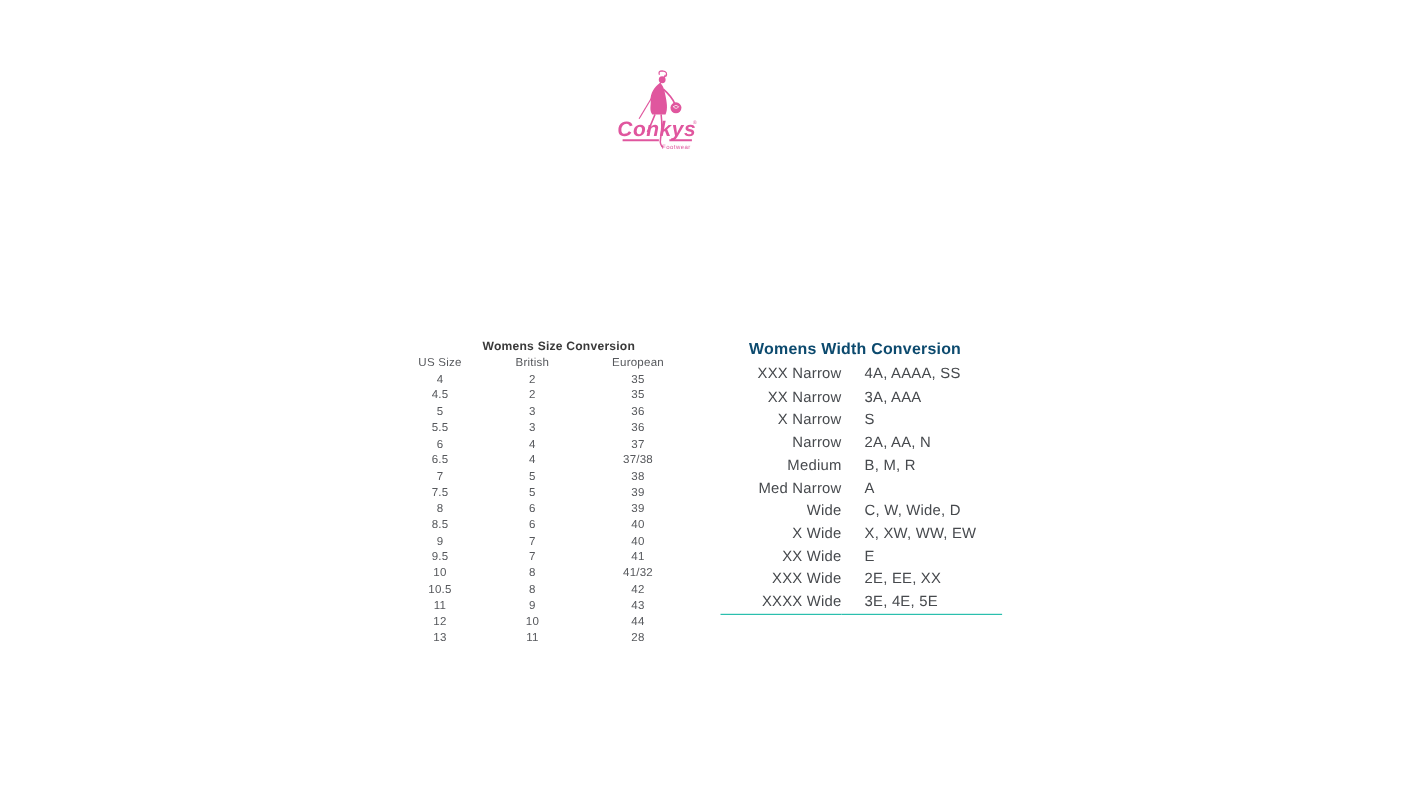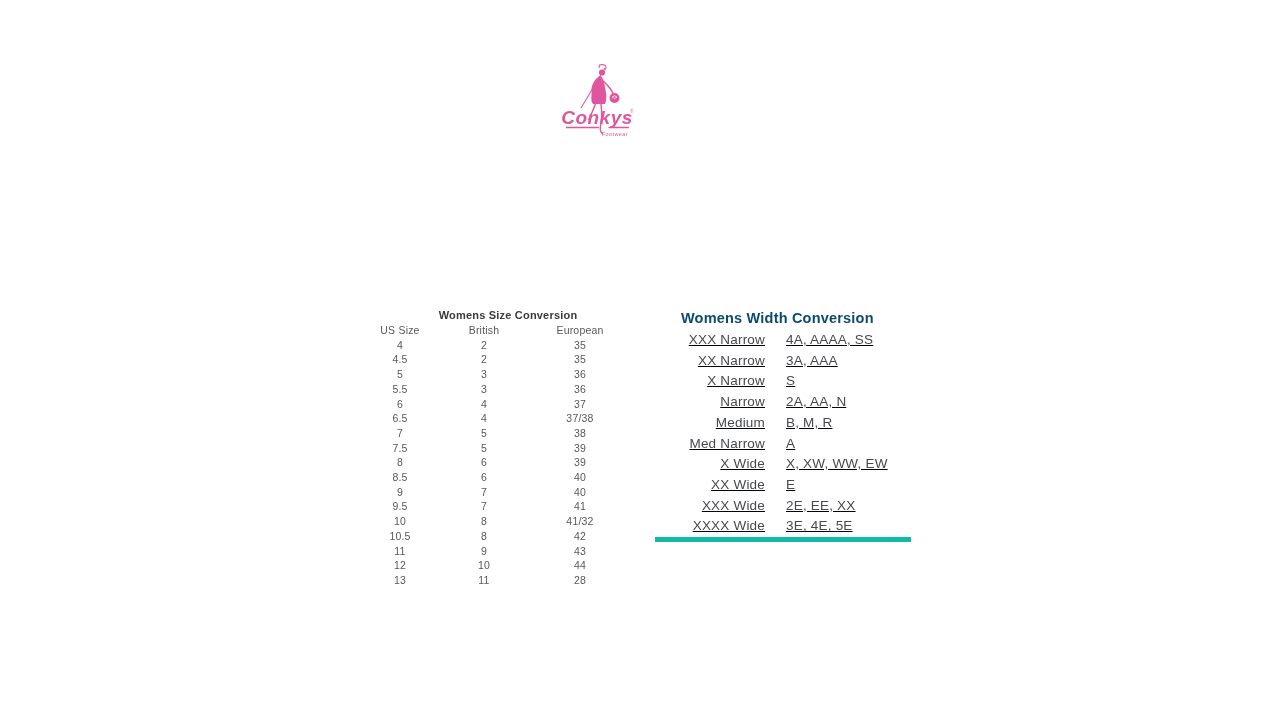--- a/index.html
+++ b/index.html
@@ -31,22 +31,21 @@
 
   
   .width-section { position: absolute; left: 655px; top: 309px; width: 256px; }
   .width-section h2 {
     margin: 0 0 2px 0; padding: 0 0 0 26px;
     font-size: 14.5px; font-weight: bold; line-height: 19px;
     color: #0c4a6e; letter-spacing: 0.2px;
   }
   .width-section table {
     border-collapse: collapse; width: 100%;
-    border-bottom: 5px solid #14b8a6;
-    text-decoration: underline;
+    border-bottom: 1px solid #14b8a6;
   }
   .width-section td {
     padding: 0; font-size: 13.5px; line-height: 20.7px;
     color: #46494d; letter-spacing: 0.2px; white-space: nowrap;
   }
   .width-section td.label { width: 110px; text-align: right; }
   .width-section td.value { text-align: left; padding-left: 21px; }
 </style>
 </head>
 <body>
@@ -205,20 +204,24 @@
         </tr>
         <tr>
           <td class="label">Medium</td>
           <td class="value">B, M, R</td>
         </tr>
         <tr>
           <td class="label">Med Narrow</td>
           <td class="value">A</td>
         </tr>
         <tr>
+          <td class="label">Wide</td>
+          <td class="value">C, W, Wide, D</td>
+        </tr>
+        <tr>
           <td class="label">X Wide</td>
           <td class="value">X, XW, WW, EW</td>
         </tr>
         <tr>
           <td class="label">XX Wide</td>
           <td class="value">E</td>
         </tr>
         <tr>
           <td class="label">XXX Wide</td>
           <td class="value">2E, EE, XX</td>

